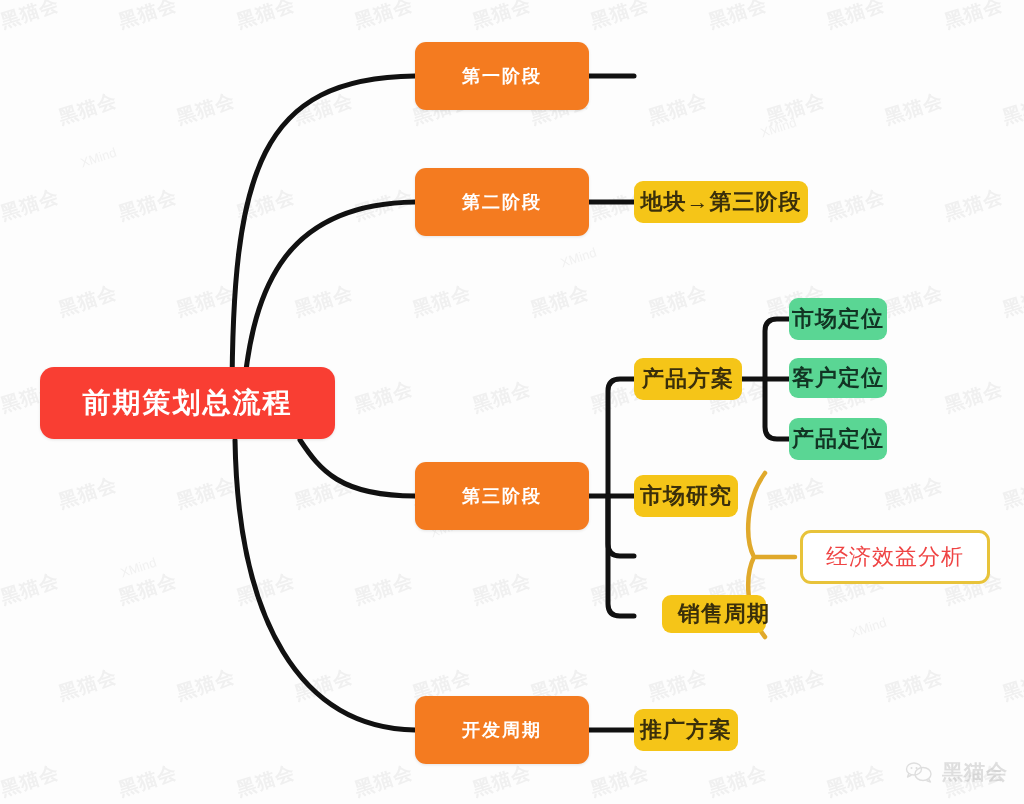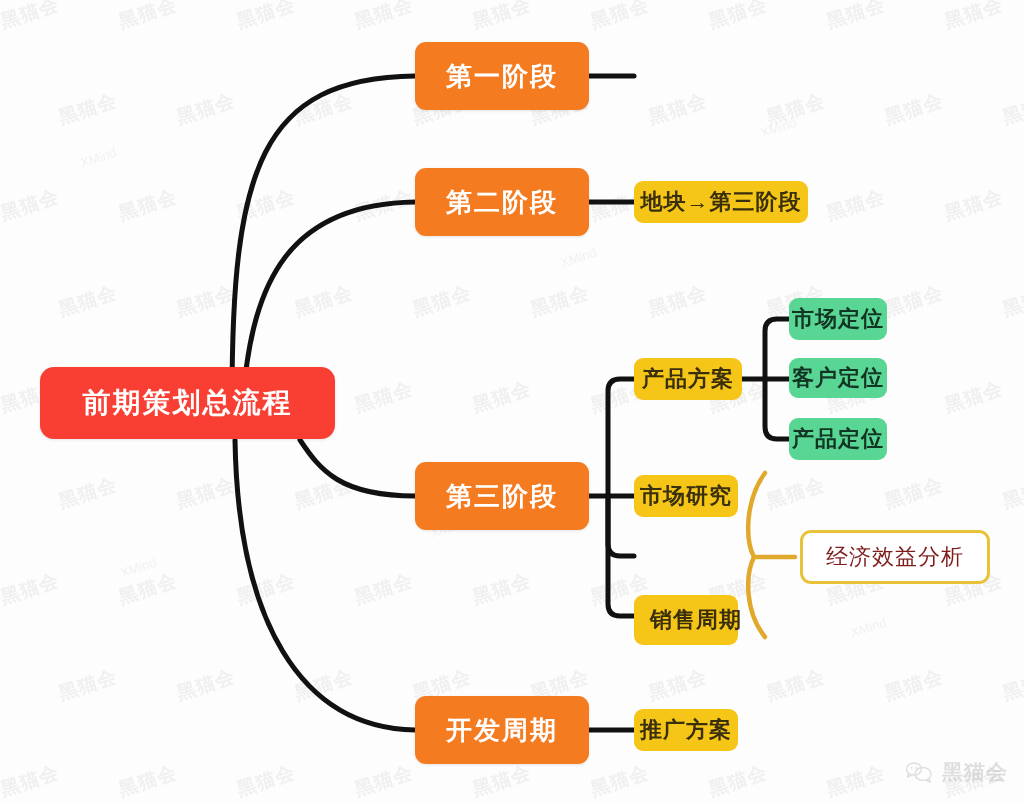--- a/index.html
+++ b/index.html
@@ -72,21 +72,21 @@
     font-size: 28px;
     font-weight: bold;
     letter-spacing: 2px;
     box-shadow: 0 1px 3px rgba(0,0,0,0.10);
   }
 
   .node-stage {
     background: #F47B20;
     color: #ffffff;
     border-radius: 11px;
-    font-size: 26px;
+    font-size: 18px;
     font-weight: bold;
     letter-spacing: 2px;
     box-shadow: 0 1px 3px rgba(0,0,0,0.10);
   }
 
   .node-yellow {
     background: #F5C518;
     color: #3a2f0b;
     border-radius: 9px;
     font-size: 22px;
@@ -98,21 +98,21 @@
     background: #5AD694;
     color: #123524;
     border-radius: 9px;
     font-size: 22px;
     font-weight: bold;
     letter-spacing: 1px;
   }
 
   .node-outline {
     background: #ffffff;
-    color: #7f1d1d;
+    color: #ef4444;
     border: 3px solid #E8C33A;
     border-radius: 11px;
     font-size: 22px;
     font-weight: normal;
     letter-spacing: 1px;
   }
 
   
   #brand-watermark {
     position: absolute;
@@ -295,21 +295,21 @@
   <div class="node node-green" style="left:789px; top:358px; width:98px; height:40px;">
     <span>客户定位</span>
   </div>
   <div class="node node-green" style="left:789px; top:418px; width:98px; height:42px;">
     <span>产品定位</span>
   </div>
 
   <div class="node node-yellow" style="left:634px; top:475px; width:104px; height:42px;">
     <span>市场研究</span>
   </div>
-  <div class="node node-yellow" style="left:634px; top:595px; width:104px; height:50px;padding-left:20px;">
+  <div class="node node-yellow" style="left:662px; top:595px; width:104px; height:38px;padding-left:20px;">
     <span>销售周期</span>
   </div>
 
   <div class="node node-outline" style="left:800px; top:530px; width:190px; height:54px;">
     <span>经济效益分析</span>
   </div>
 
   <div class="node node-stage" style="left:415px; top:696px; width:174px; height:68px;">
     <span>开发周期</span>
   </div>

